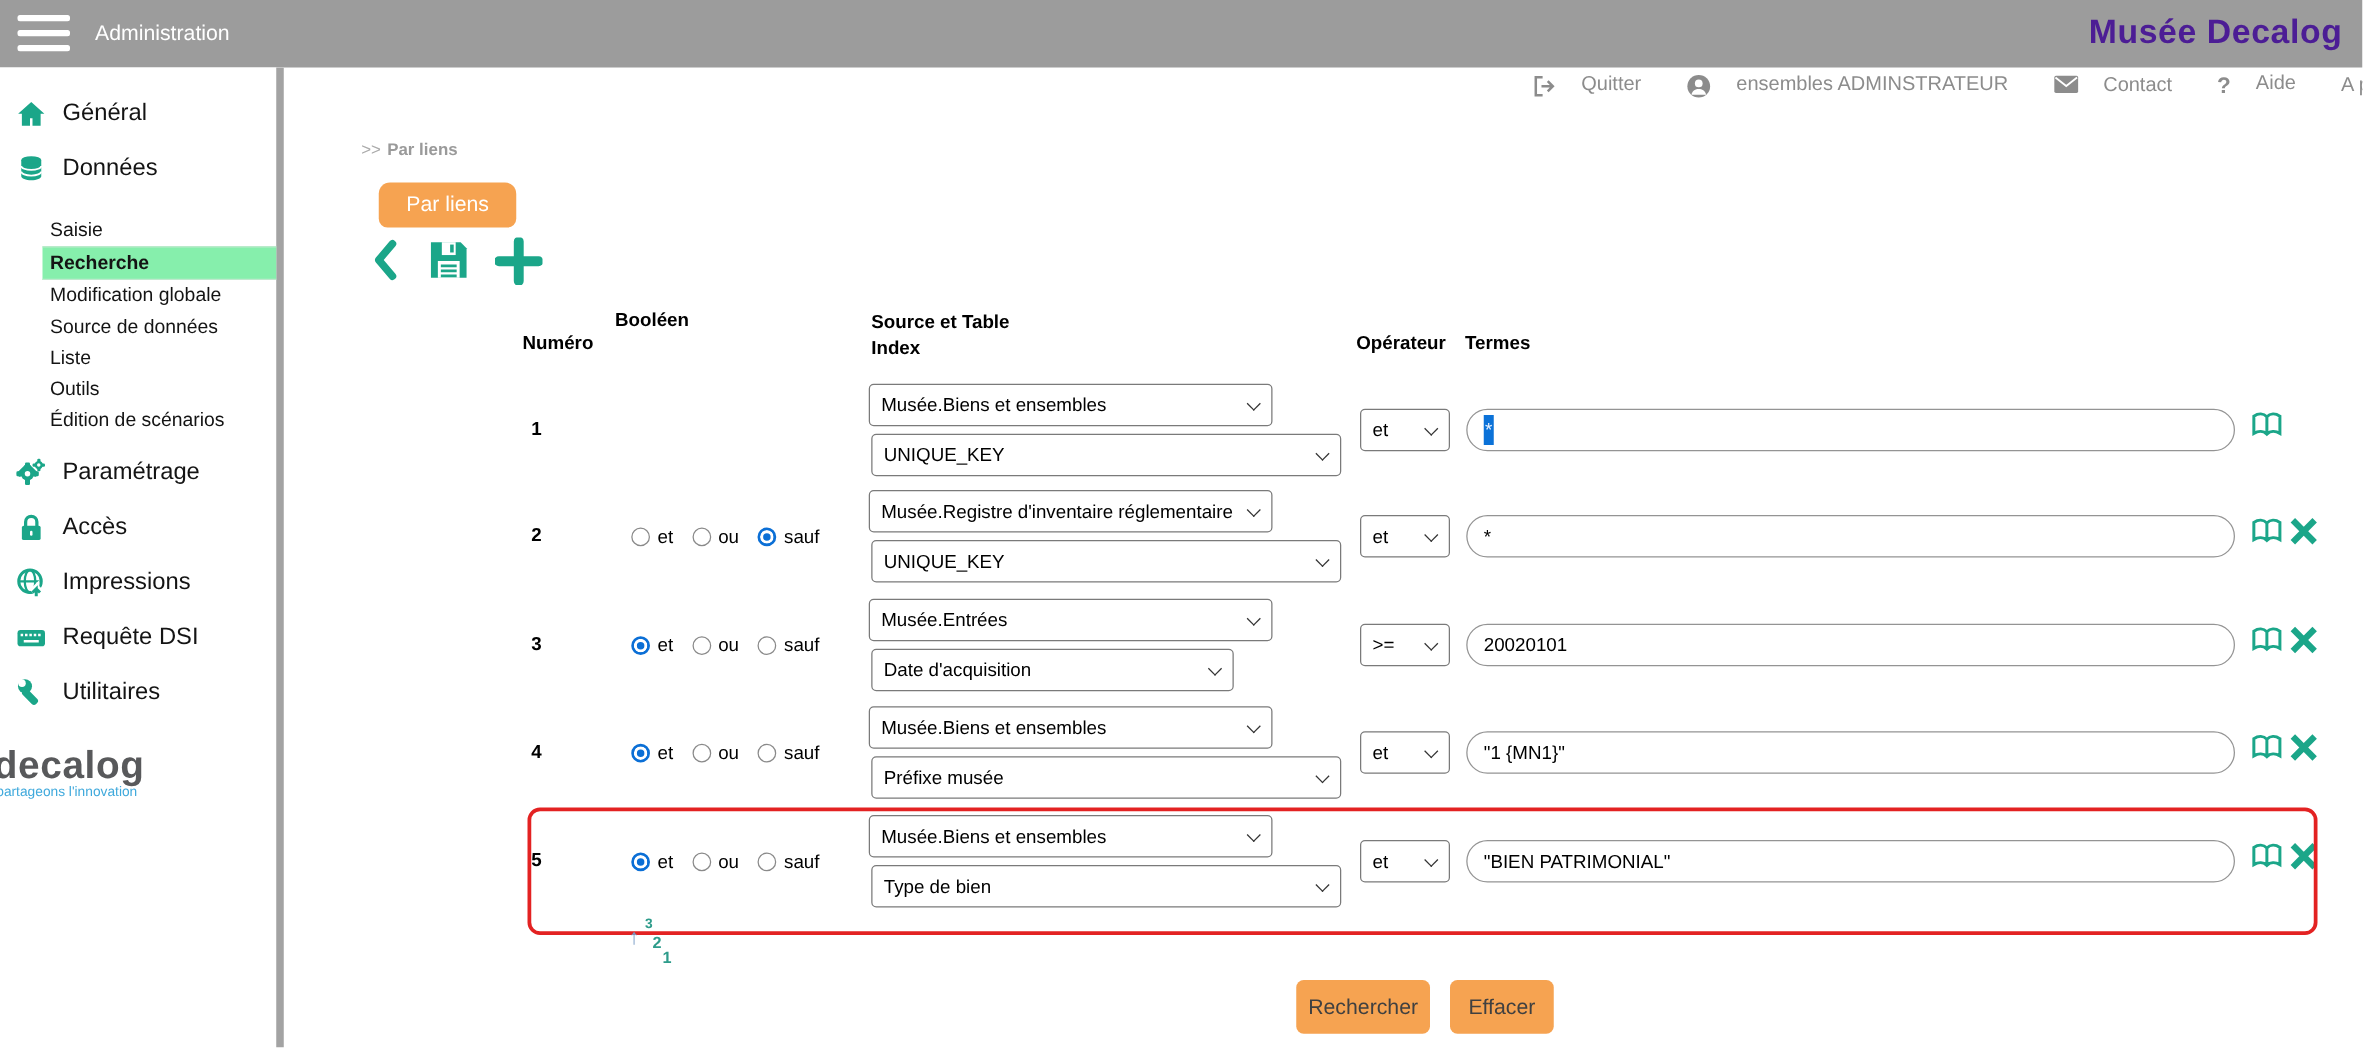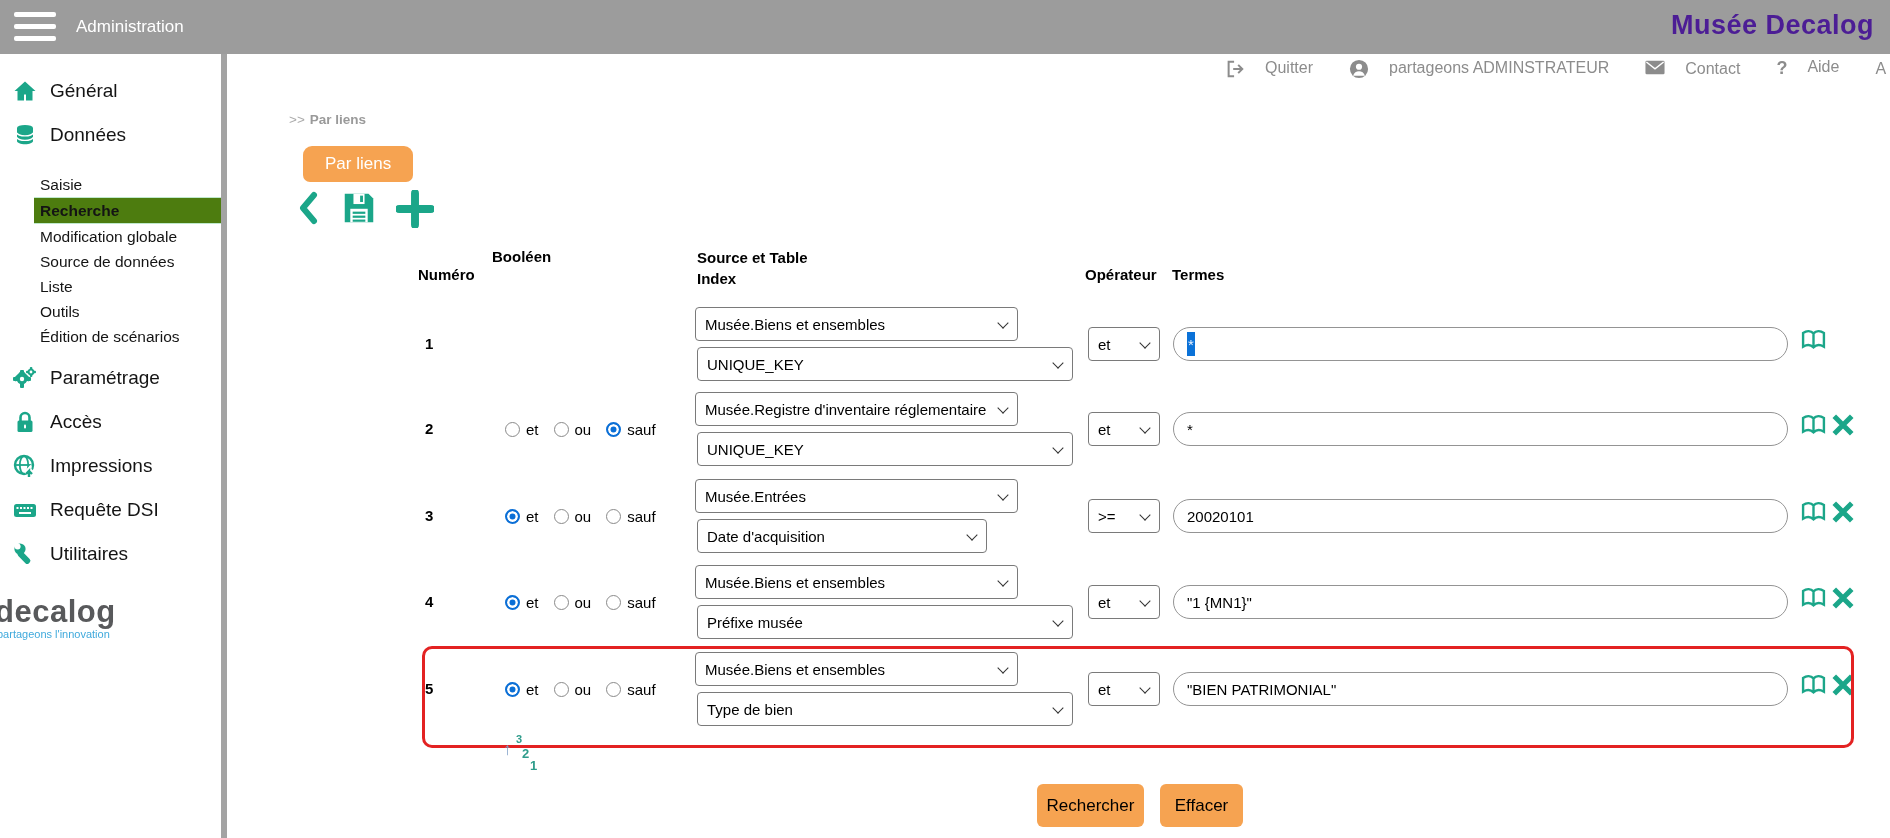--- a/index.html
+++ b/index.html
@@ -16,21 +16,21 @@
   .brand { position:absolute; right:16px; top:10px; color:#4c1d95; font-size:27px; font-weight:bold; letter-spacing:0.5px; }
 
   
   .sidebar { position:absolute; left:0; top:54px; width:227px; bottom:0; background:#fff; border-right:6px solid #a3a3a3; }
   .nav-item { display:flex; align-items:center; gap:13px; padding-left:13px; height:30px; margin-top:14px;
     font-size:19px; color:#141414; cursor:pointer; }
   .nav-item:first-child { margin-top:22px; }
   .nav-item svg { flex:0 0 auto; }
   .sub-list { margin-top:22px; margin-bottom:9px;padding-left:16px; }
   .sub-item { font-size:15.5px; line-height:25px; padding-left:24px; color:#141414; cursor:pointer; white-space:nowrap; }
-  .sub-item.active { background:#4d7c0f; border-top:1px solid #bfe9cd; border-bottom:1px solid #bfe9cd;
+  .sub-item.active { background:#86efac; border-top:1px solid #bfe9cd; border-bottom:1px solid #bfe9cd;
     font-weight:bold; margin-left:18px; padding-left:6px; }
   .logo { margin:27px 0 0 -5px; line-height:1; }
   .logo-text { font-size:31px; font-weight:bold; color:#58595B; letter-spacing:0.5px; }
   .logo-tag { font-size:11px; color:#3FA9DC; margin-top:2px; margin-left:2px; }
 
   
   .utilbar { position:absolute; left:1225px; top:58px; display:flex; gap:36px; align-items:center;
     color:#8C8C8C; font-size:16px; white-space:nowrap; }
   .util-item { display:flex; align-items:flex-start; gap:20px; cursor:pointer; }
   .qmark { font-weight:bold; font-size:18px; color:#8C8C8C; }
@@ -69,21 +69,21 @@
   .row-icon.book { left:1801px; }
   .row-icon.del  { left:1831px; }
 
   .red-box { position:absolute; left:422px; top:646px; width:1432px; height:102px;
     border:3px solid #E32222; border-radius:10px; pointer-events:none; }
 
   .ann { position:absolute; font-weight:bold; color:#2E9C8B; }
   .ann-arrow { position:absolute; left:503px; top:740px; color:#7a9cc6; font-size:17px; font-weight:normal; }
 
   .btn { position:absolute; top:784px; height:43px; background:#F6A351; border:none; border-radius:6px;
-    color:#000000; font-size:17px; font-family:"Liberation Sans", sans-serif; cursor:pointer; }
+    color:#404040; font-size:17px; font-family:"Liberation Sans", sans-serif; cursor:pointer; }
   .btn-search { left:1037px; width:107px; }
   .btn-clear  { left:1160px; width:83px; }
 </style>
 </head>
 <body>
 
 <div class="topbar">
   <div class="hamburger">
       <span></span>
       <span></span>
@@ -192,21 +192,21 @@
       <path d="M9 11h9M14.5 6.5 19 11l-4.5 4.5" fill="none" stroke="#8C8C8C" stroke-width="2.2"></path>
     </svg>
     <span>Quitter</span>
   </div>
   <div class="util-item">
     <svg width="20" height="20" viewBox="0 0 22 22">
       <circle cx="11" cy="11" r="10" fill="#8C8C8C"></circle>
       <circle cx="11" cy="8.5" r="3.4" fill="#fff"></circle>
       <path d="M4.5 18.5c1-3.6 3.6-5 6.5-5s5.5 1.4 6.5 5" fill="#fff"></path>
     </svg>
-    <span>partageons ADMINSTRATEUR</span>
+    <span>ensembles ADMINSTRATEUR</span>
   </div>
   <div class="util-item">
     <svg width="20" height="15" viewBox="0 0 22 16">
       <rect x="0.5" y="0.5" width="21" height="15" rx="1.5" fill="#8C8C8C"></rect>
       <path d="M1.5 2 11 9.5 20.5 2" fill="none" stroke="#fff" stroke-width="1.6"></path>
     </svg>
     <span>Contact</span>
   </div>
   <div class="util-item">
     <span class="qmark">?</span>

